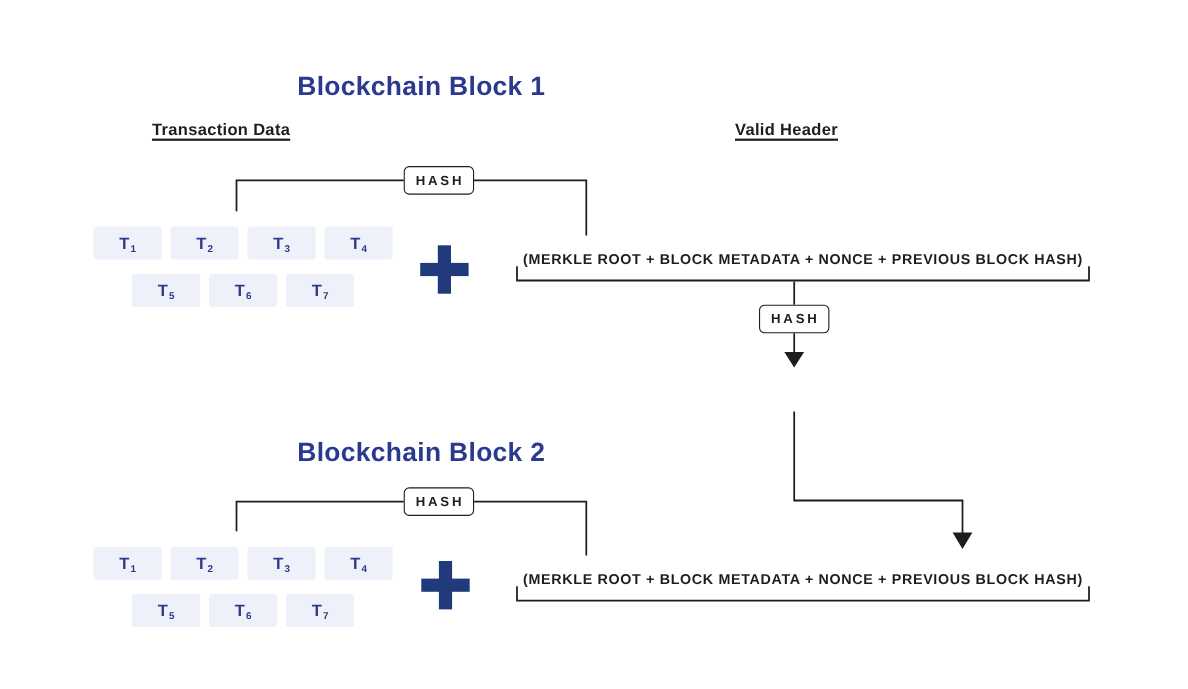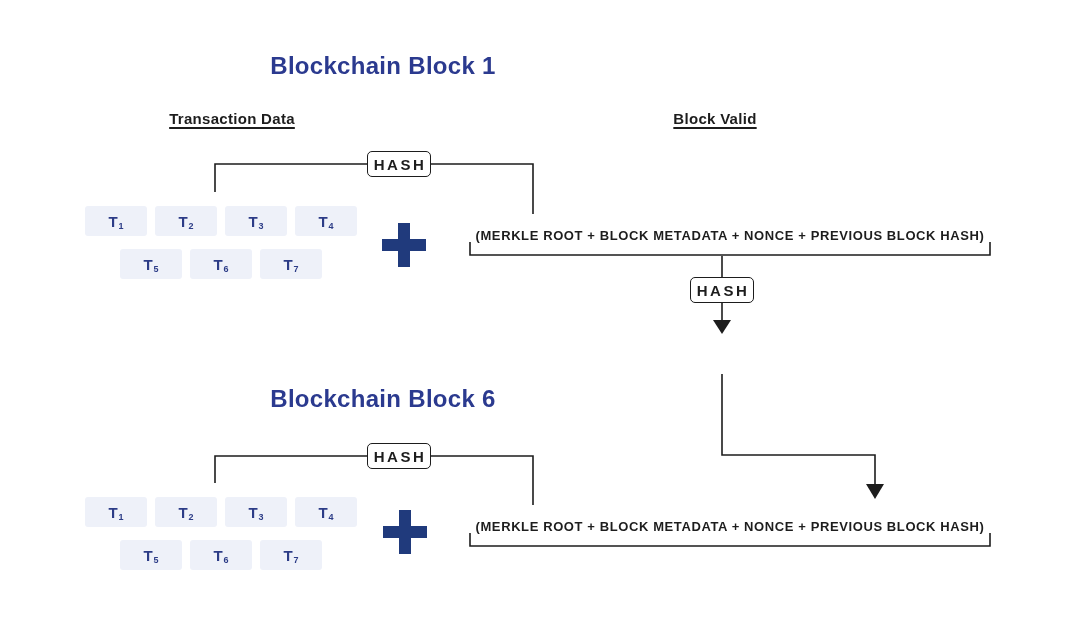--- a/index.html
+++ b/index.html
@@ -9,23 +9,23 @@
     --tx_box_bg:#eef1f9;
     --tx_text:#2c3c87;
     --bg:#ffffff;
   }
   *{box-sizing:border-box;}
   body{margin:0;background:#fff;font-family:"Liberation Sans",sans-serif;}
   .canvas{position:relative;width:1080px;height:626px;background:var(--bg);overflow:hidden;}
   svg.wires{position:absolute;left:0;top:0;width:1080px;height:626px;}
   .wire{fill:none;stroke:var(--line);stroke-width:1.6px;}
   .arrowhead{fill:var(--line);stroke:none;}
-  .block-title{position:absolute;width:320px;text-align:center;font-size:24px;font-weight:bold;color:var(--title);letter-spacing:.3px;}
+  .block-title{position:absolute;width:320px;text-align:center;font-size:24px;font-weight:bold;color:var(--title);letter-spacing:.3px;margin-top:13px;}
   .section-label{position:absolute;width:220px;text-align:center;font-size:15px;font-weight:bold;color:var(--line);letter-spacing:.3px;text-decoration:underline;text-underline-offset:3px;text-decoration-thickness:1.5px;}
-  .hash-box{position:absolute;width:64px;height:26px;background:#fff;border:1.6px solid var(--line);border-radius:5px;display:flex;align-items:center;justify-content:center;font-size:15px;font-weight:bold;color:var(--line);letter-spacing:2.5px;padding-left:2px;}
+  .hash-box{position:absolute;width:64px;height:26px;background:#fff;border:1.6px solid var(--line);border-radius:5px;display:flex;align-items:center;justify-content:center;font-size:12px;font-weight:bold;color:var(--line);letter-spacing:2.5px;padding-left:2px;}
   .tbox{position:absolute;width:62px;height:30px;background:var(--tx_box_bg);border-radius:3px;color:var(--tx_text);font-size:15px;font-weight:bold;display:flex;align-items:center;justify-content:center;line-height:1;}
   .tbox sub{font-size:9px;font-weight:bold;margin-left:1px;transform:translateY(5px);}
   .plus{position:absolute;width:44px;height:44px;}
   .plus::before{content:"";position:absolute;left:50%;top:0;width:12px;height:100%;transform:translateX(-50%);background:var(--navy);}
   .plus::after{content:"";position:absolute;top:50%;left:0;height:12px;width:100%;transform:translateY(-50%);background:var(--navy);}
   .formula{position:absolute;width:520px;text-align:center;font-size:13px;font-weight:bold;letter-spacing:.6px;color:var(--line);white-space:nowrap;}
   .valid-hash{position:absolute;width:160px;text-align:center;font-size:15px;font-weight:bold;color:var(--line);text-decoration:underline;text-underline-offset:3px;text-decoration-thickness:1.5px;}
 </style>
 </head>
 <body>
@@ -47,22 +47,22 @@
     <polygon class="arrowhead" points="866,484 884,484 875,499"></polygon>
 
     <path class="wire" d="M367 456 H215 V483"></path>
     <path class="wire" d="M431 456 H533 V505"></path>
 
     <path class="wire" d="M470 533 V546 H990 V533"></path>
   </svg>
 
   <div class="block-title" style="left:223px;top:52px;">Blockchain Block 1</div>
 
-  <div class="section-label" style="left:122px;top:110px;">Transaction Data</div>
-  <div class="section-label" style="left:605px;top:110px;">Block Valid</div>
+  <div class="section-label" style="left:91px;top:110px;">Transaction Data</div>
+  <div class="section-label" style="left:605px;top:110px;">Valid Header</div>
 
   <div class="hash-box" style="left:367px;top:151px;">HASH</div>
 
   <div class="tbox" style="left:85px;top:206px;">
       <span>T</span>
       <sub>1</sub>
     </div>
   <div class="tbox" style="left:155px;top:206px;">
       <span>T</span>
       <sub>2</sub>
@@ -88,21 +88,21 @@
       <sub>7</sub>
     </div>
 
   <div class="plus" style="left:382px;top:223px;"></div>
 
   <div class="formula" style="left:470px;top:228px;">(MERKLE ROOT + BLOCK METADATA + NONCE + PREVIOUS BLOCK HASH)</div>
 
   <div class="hash-box" style="left:690px;top:277px;">HASH</div>
 
 
-  <div class="block-title" style="left:223px;top:385px;">Blockchain Block 6</div>
+  <div class="block-title" style="left:223px;top:385px;">Blockchain Block 2</div>
 
   <div class="hash-box" style="left:367px;top:443px;">HASH</div>
 
   <div class="tbox" style="left:85px;top:497px;">
       <span>T</span>
       <sub>1</sub>
     </div>
   <div class="tbox" style="left:155px;top:497px;">
       <span>T</span>
       <sub>2</sub>

